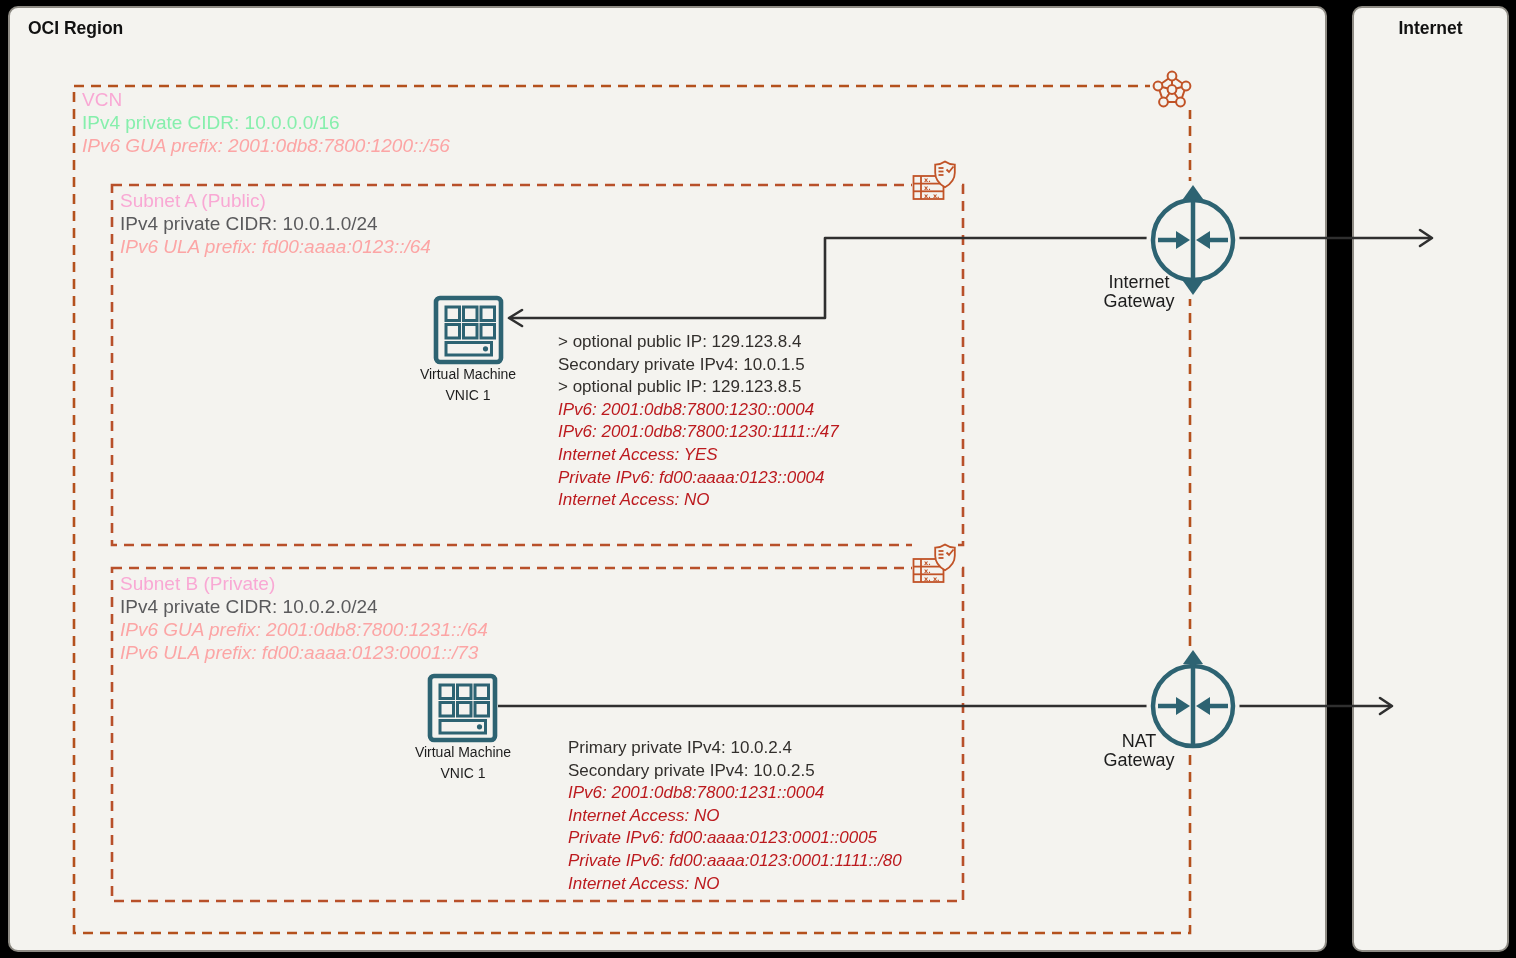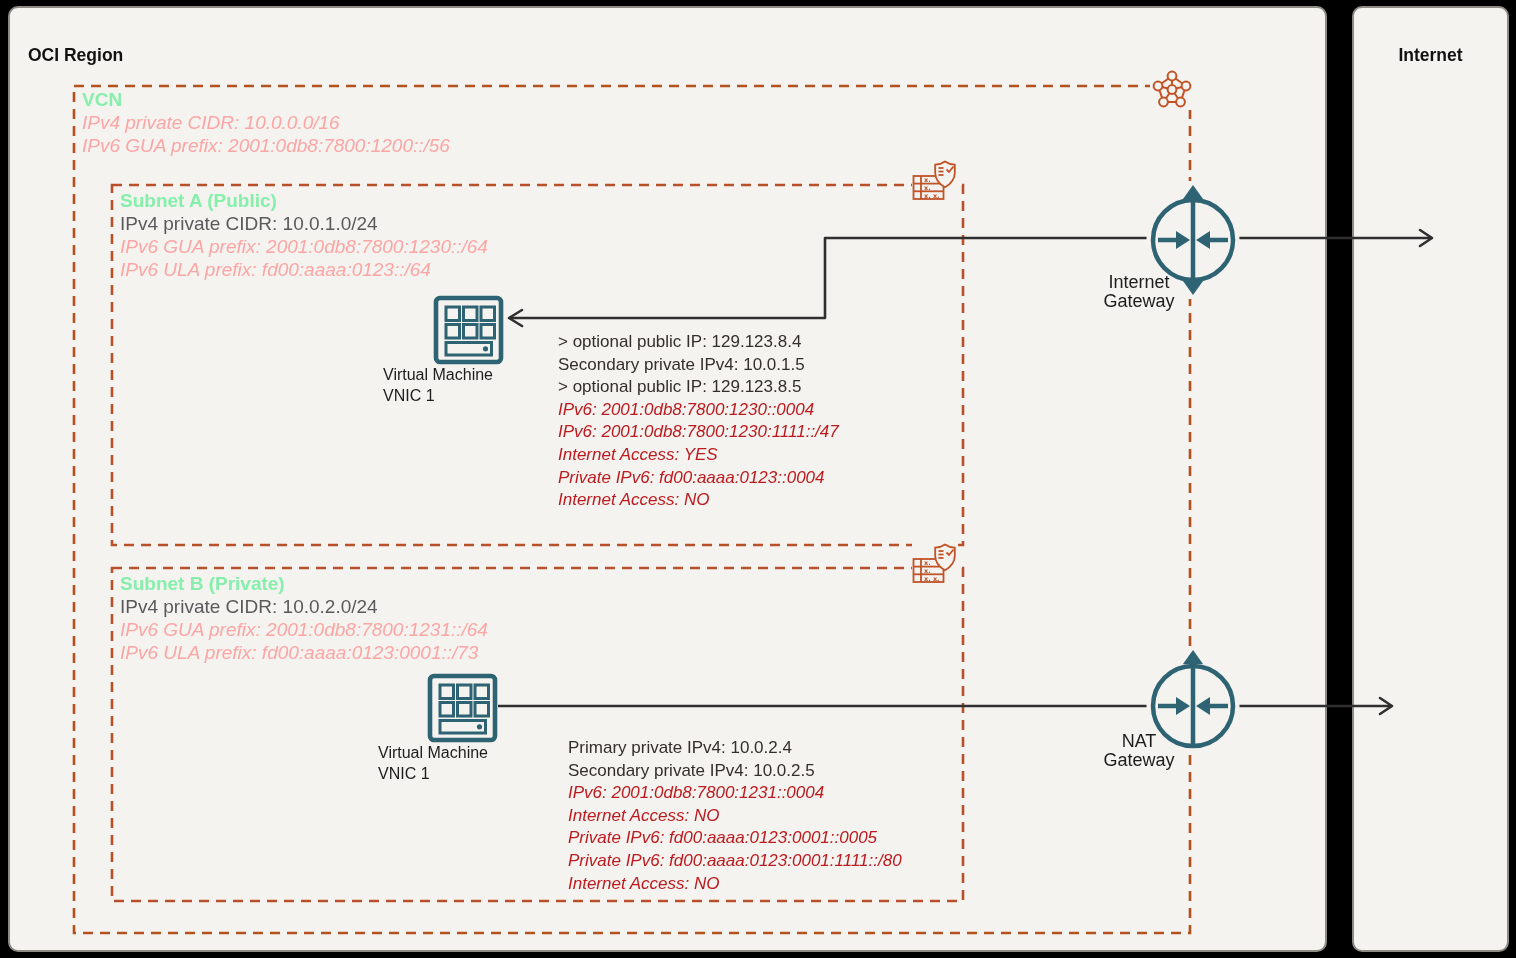--- a/index.html
+++ b/index.html
@@ -5,32 +5,32 @@
   html,body{margin:0;padding:0;}
   body{
     width:1516px;height:958px;position:relative;background:#000;
     font-family:"Liberation Sans","DejaVu Sans",sans-serif;
     -webkit-font-smoothing:antialiased;overflow:hidden;
   }
   .panel{
     position:absolute;background:#f4f3ef;border:2px solid #8e8b84;border-radius:10px;
     box-sizing:border-box;
   }
-  .panel-title{font-weight:bold;font-size:17.5px;color:#111;margin-top:27px;}
+  .panel-title{font-weight:bold;font-size:17.5px;color:#111;}
   .oci-title{position:absolute;left:18px;top:10px;}
   .internet-title{position:absolute;left:0;right:0;top:10px;text-align:center;}
   .overlay{position:absolute;left:0;top:0;pointer-events:none;}
   .vcn-header,.subnet-header{position:absolute;font-size:19px;line-height:23px;white-space:nowrap;}
   .details{position:absolute;font-size:17px;line-height:22.6px;white-space:nowrap;color:#322f2c;}
   .details .red-block{color:#bc1a1e;font-style:italic;}
-  .t-title{color:#86efac;font-weight:bold;}
-  .t-dark{color:#fca5a5;font-style:italic;}
+  .t-title{color:#f9a8d4;font-weight:normal;}
+  .t-dark{color:#86efac;}
   .t-gray{color:#5a5a5c;}
   .t-red{color:#fca5a5;font-style:italic;}
-  .vm-label{position:absolute;width:170px;font-size:16px;line-height:21px;color:#1d1d1d;white-space:nowrap;}
+  .vm-label{position:absolute;width:170px;text-align:center;font-size:14px;line-height:21px;color:#1d1d1d;white-space:nowrap;}
   .gw-label{position:absolute;left:1079px;width:120px;text-align:center;font-size:18px;line-height:19px;color:#1d1d1d;}
   .icon-wrap{position:absolute;background:#f4f3ef;line-height:0;}
 </style>
 </head>
 <body>
 
 <div class="panel" style="left:8px;top:6px;width:1319px;height:946px;">
   <div class="panel-title oci-title">OCI Region</div>
 </div>
 <div class="panel" style="left:1352px;top:6px;width:157px;height:946px;">
@@ -140,21 +140,20 @@
 
 <div class="vcn-header" style="left:82px;top:88px;">
   <div class="t-title">VCN</div>
   <div class="t-dark">IPv4 private CIDR: 10.0.0.0/16</div>
   <div class="t-red">IPv6 GUA prefix: 2001:0db8:7800:1200::/56</div>
 </div>
 
 <div class="subnet-header" style="left:120px;top:189px;">
   <div class="t-title">Subnet A (Public)</div>
   <div class="t-gray">IPv4 private CIDR: 10.0.1.0/24</div>
-  <div class="t-red">IPv6 GUA prefix: 2001:0db8:7800:1230::/64</div>
   <div class="t-red">IPv6 ULA prefix: fd00:aaaa:0123::/64</div>
 </div>
 
 <div class="subnet-header" style="left:120px;top:572px;">
   <div class="t-title">Subnet B (Private)</div>
   <div class="t-gray">IPv4 private CIDR: 10.0.2.0/24</div>
   <div class="t-red">IPv6 GUA prefix: 2001:0db8:7800:1231::/64</div>
   <div class="t-red">IPv6 ULA prefix: fd00:aaaa:0123:0001::/73</div>
 </div>
 

